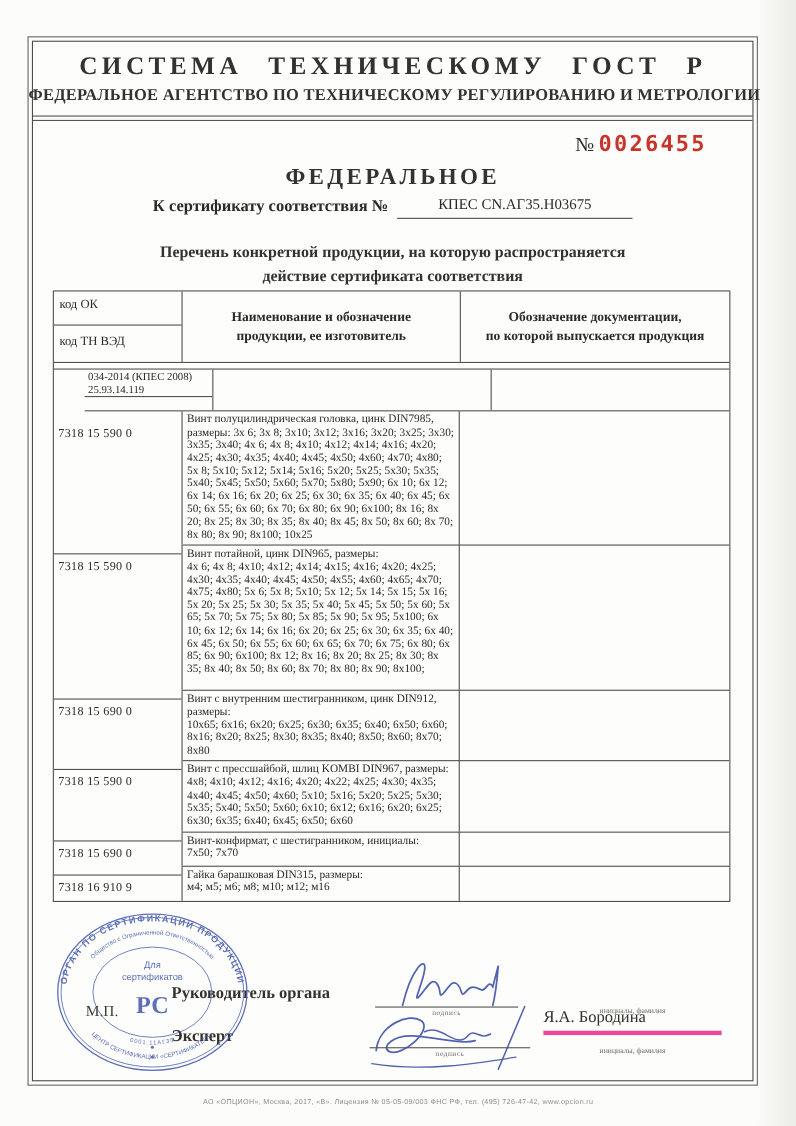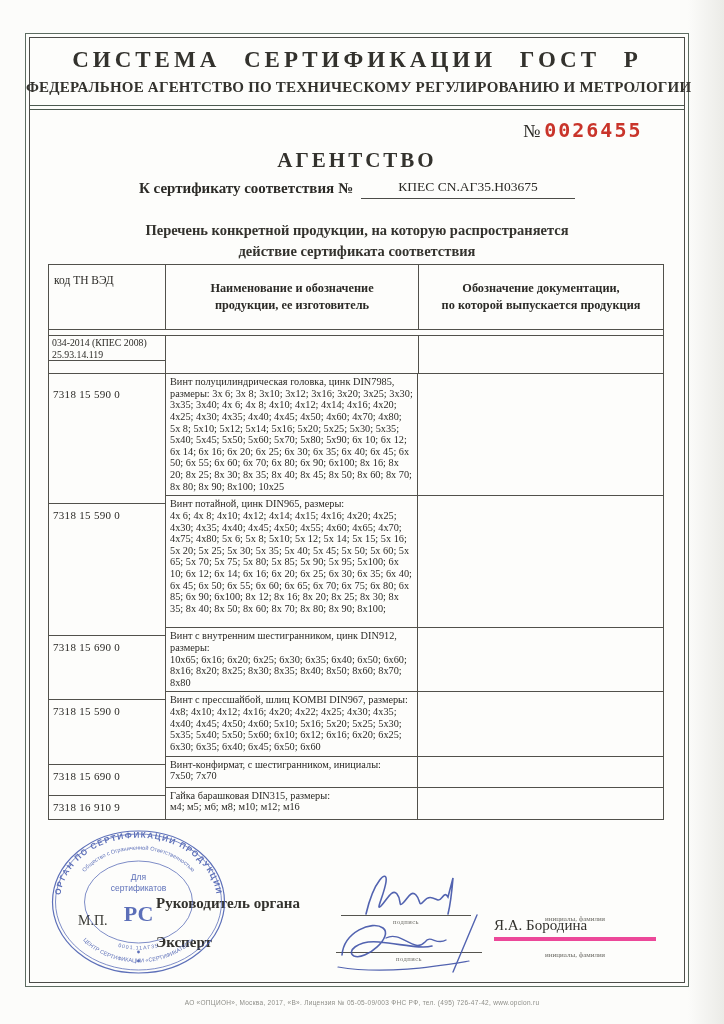--- a/index.html
+++ b/index.html
@@ -45,21 +45,21 @@
   .thead{display:flex;height:64px;border-bottom:1px solid var(--ln);}
   .thead .h1{width:116px;border-right:1px solid var(--ln);display:flex;flex-direction:column;
     font-size:11.5px;}
   .thead .h1 .t{height:31px;padding:6px 5px 0;border-bottom:1px solid var(--ln);box-sizing:border-box;}
   .thead .h1 .b{padding:9px 5px 0;}
   .thead .h2{width:252px;border-right:1px solid var(--ln);}
   .thead .h3{flex:1;}
   .thead .h2,.thead .h3{display:flex;align-items:center;justify-content:center;
     text-align:center;font-size:12.3px;font-weight:bold;white-space:pre-line;line-height:1.35;}
   .tgap{height:5px;border-bottom:1px solid var(--ln);}
-  .ok-row{display:flex;height:37px;border-bottom:1px solid var(--ln);}
+  .ok-row{display:flex;height:37px;border-bottom:1px solid var(--ln);margin-left:28px;}
   .ok-row .c1{width:116px;border-right:1px solid var(--ln);}
   .ok-row .c1 .ok-box{height:25px;border-bottom:1px solid var(--ln);padding:1px 3px 0;
     font-size:9.8px;line-height:1.2;white-space:pre-line;box-sizing:border-box;}
   .ok-row .c2{width:252px;border-right:1px solid var(--ln);}
   .ok-row .c3{flex:1;}
   .brow{display:flex;}
   .brow .c1{width:116px;border-right:1px solid var(--ln);position:relative;}
   .brow.offset .c1::before{content:"";position:absolute;left:0;right:0;top:8px;
     border-top:1px solid var(--ln);}
   .brow .code{padding:14px 4px 0;font-size:11px;letter-spacing:.3px;}
@@ -98,45 +98,46 @@
 
   .print-footer{position:absolute;left:0;top:999px;width:724px;text-align:center;
     font-family:"Liberation Sans", sans-serif;font-size:6.5px;letter-spacing:.3px;color:#8e8e88;}
 </style>
 </head>
 <body>
 
 <div class="page">
   <div class="inner-frame"></div>
 
-  <div class="lh-title">СИСТЕМА СЕРТИФИКАЦИИ ГОСТ Р</div>
+  <div class="lh-title">СИСТЕМА ТЕХНИЧЕСКОМУ ГОСТ Р</div>
   <div class="lh-sub">ФЕДЕРАЛЬНОЕ АГЕНТСТВО ПО ТЕХНИЧЕСКОМУ РЕГУЛИРОВАНИЮ И МЕТРОЛОГИИ</div>
   <div class="lh-sep1"></div>
   <div class="lh-sep2"></div>
 
   <div class="form-no">
     <span class="pre">№</span>
     <span class="val">0026455</span>
   </div>
 
-  <div class="doc-title">АГЕНТСТВО</div>
+  <div class="doc-title">ФЕДЕРАЛЬНОЕ</div>
 
   <div class="cert-line">
     <span class="lbl">К сертификату соответствия №</span>
     <span class="valbox">
       <span>КПЕС CN.АГ35.Н03675</span>
     </span>
   </div>
 
   <div class="purpose">Перечень конкретной продукции,  на которую распространяется
 действие сертификата соответствия</div>
 
   <div class="tbl">
     <div class="thead">
       <div class="h1">
+        <div class="t">код ОК</div>
         <div class="b">код ТН ВЭД</div>
       </div>
       <div class="h2">Наименование и обозначение
 продукции, ее изготовитель</div>
       <div class="h3">Обозначение документации,
 по которой выпускается продукция</div>
     </div>
     <div class="tgap"></div>
     <div class="ok-row">
       <div class="c1">

